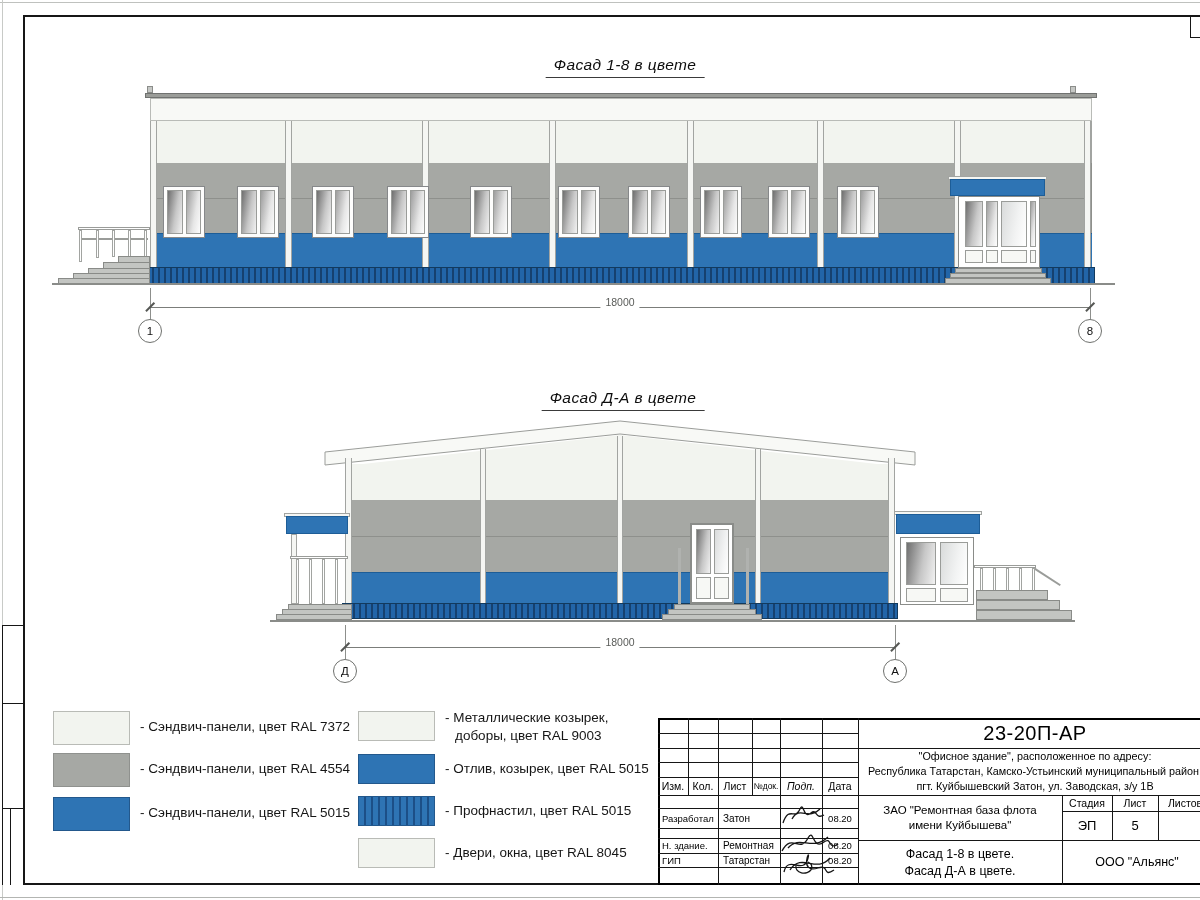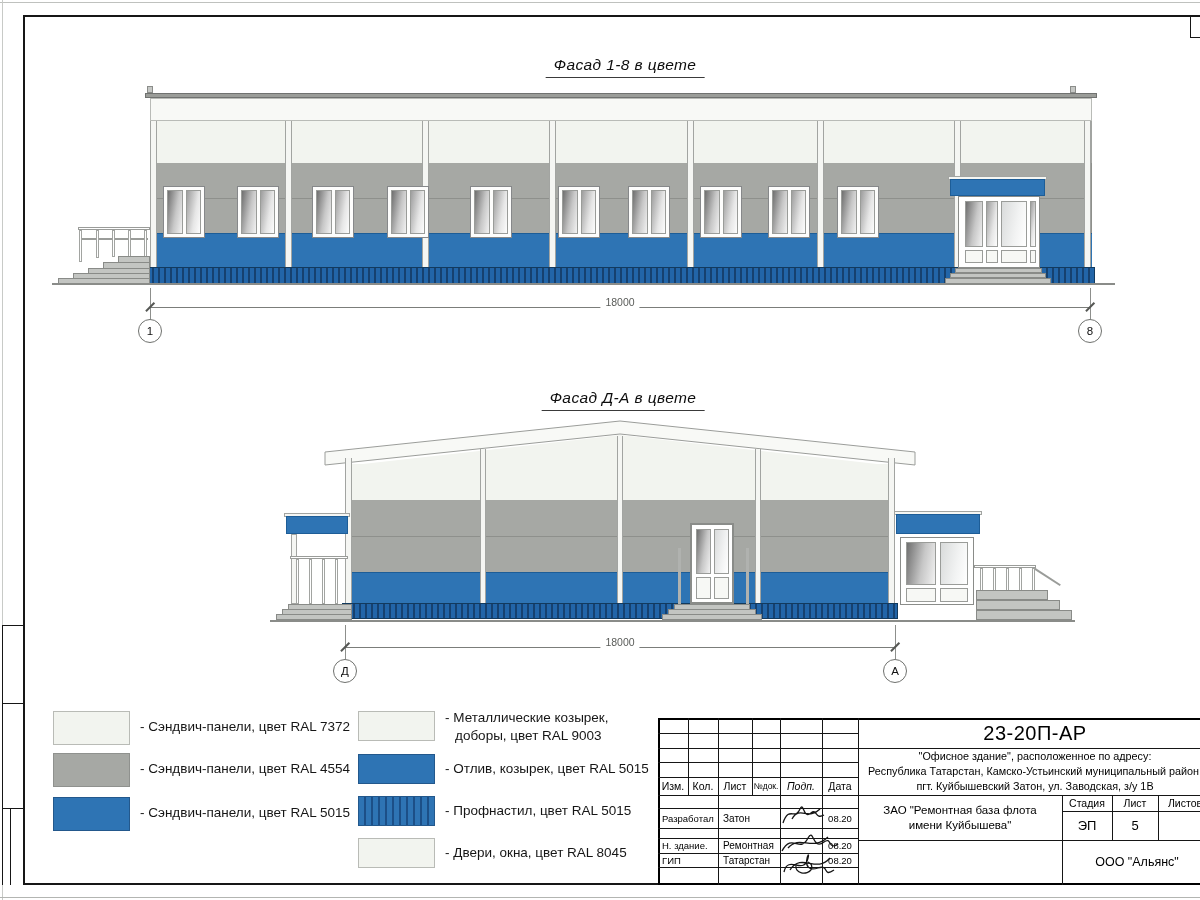--- a/index.html
+++ b/index.html
@@ -328,20 +328,24 @@
   <div class="tb-cell tb-doc" style="left:858px;top:718px;width:354px;height:30px;">23-20П-АР</div>
   <div class="tb-cell tb-col tb-addr" style="left:858px;top:748px;width:354px;height:47px;">
     <div>"Офисное здание", расположенное по адресу:</div>
     <div>Республика Татарстан, Камско-Устьинский муниципальный район,</div>
     <div>пгт. Куйбышевский Затон, ул. Заводская, з/у 1В</div>
   </div>
   <div class="tb-cell tb-col tb-txt11" style="left:858px;top:795px;width:204px;height:45px;">
     <div>ЗАО "Ремонтная база флота</div>
     <div>имени Куйбышева"</div>
   </div>
+  <div class="tb-cell tb-col tb-txt12" style="left:858px;top:840px;width:204px;height:45px;">
+    <div>Фасад 1-8 в цвете.</div>
+    <div>Фасад Д-А в цвете.</div>
+  </div>
   <div class="tb-cell tb-head" style="left:1062px;top:795px;width:50px;height:16px;">Стадия</div>
   <div class="tb-cell tb-head" style="left:1112px;top:795px;width:46px;height:16px;">Лист</div>
   <div class="tb-cell tb-head" style="left:1158px;top:795px;width:54px;height:16px;">Листов</div>
   <div class="tb-cell tb-val" style="left:1062px;top:811px;width:50px;height:29px;">ЭП</div>
   <div class="tb-cell tb-val" style="left:1112px;top:811px;width:46px;height:29px;">5</div>
   <div class="tb-cell tb-txt12" style="left:1062px;top:840px;width:150px;height:45px;">ООО "Альянс"</div>
 
 </div>
 
 </body></html>

